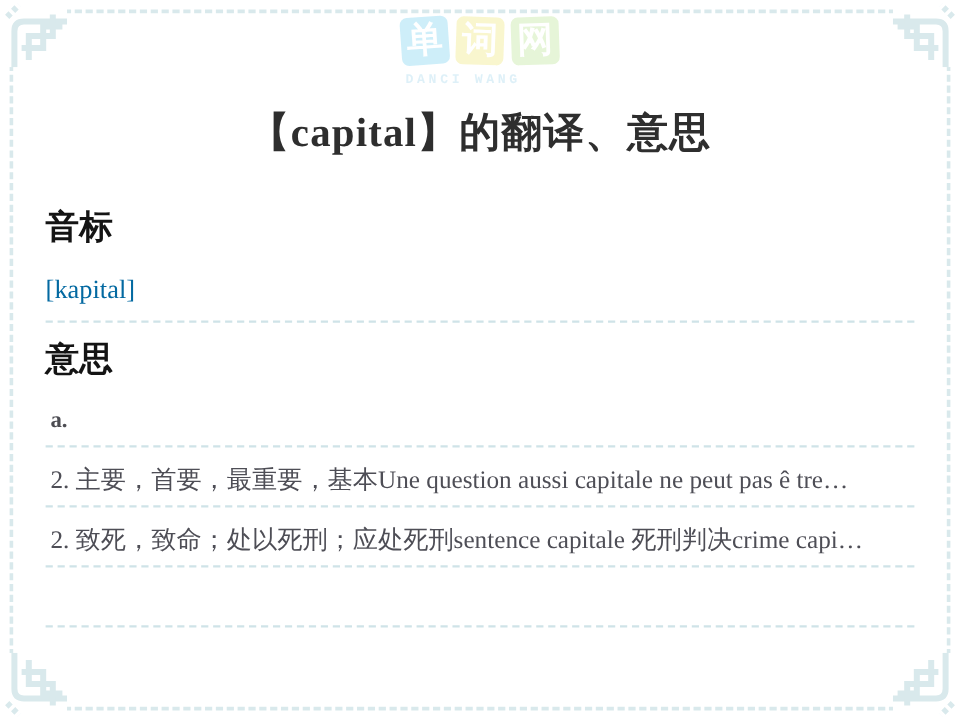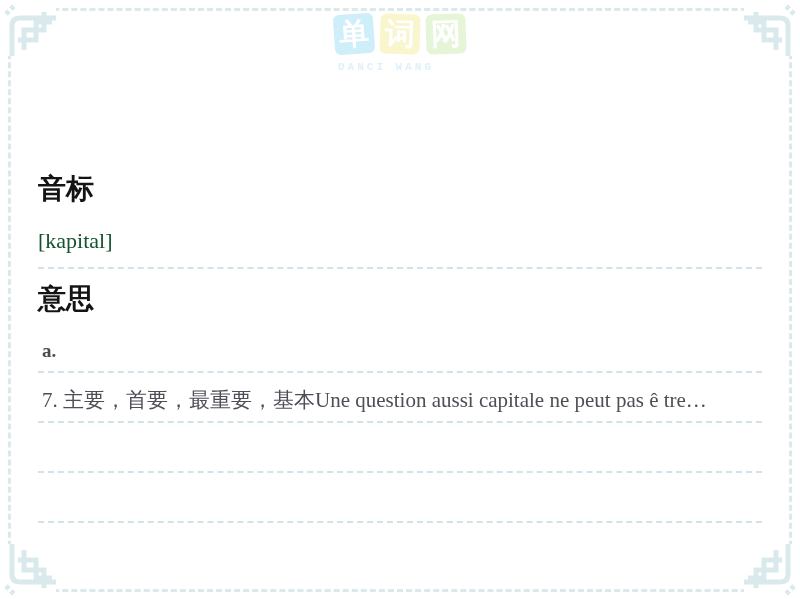--- a/index.html
+++ b/index.html
@@ -55,21 +55,21 @@
 
   .heading{
     position:absolute;left:38px;margin:0;
     font-size:28px;font-weight:bold;color:#141414;
   }
   .h-phonetic{top:170px;}
   .h-meaning{top:280px;}
 
   .phonetic-value{
     position:absolute;left:38px;top:228px;
-    font-size:22px;color:#14532d;
+    font-size:22px;color:#0369a1;
   }
   .pos{
     position:absolute;left:42px;top:340px;
     font-size:19px;font-weight:600;color:#4c4c52;
   }
   .item{
     position:absolute;left:42px;right:30px;
     font-size:21px;color:#4e4e56;
     white-space:nowrap;overflow:hidden;
   }
@@ -133,36 +133,38 @@
 
   <div class="watermark">
     <div class="wm-blocks">
       <span class="wm-block b1" style="background-color: rgb(190, 233, 248);">单</span>
       <span class="wm-block b2" style="background-color: rgb(248, 243, 190);">词</span>
       <span class="wm-block b3" style="background-color: rgb(222, 242, 203);">网</span>
     </div>
     <div class="wm-caption">DANCI WANG</div>
   </div>
 
+  <h1 class="title">【capital】的翻译、意思</h1>
 
   <h2 class="heading h-phonetic">音标</h2>
 
   <div class="phonetic-value">[kapital]</div>
 
   <hr class="sep s1">
 
   <h2 class="heading h-meaning">意思</h2>
 
   <div class="pos">a.</div>
 
   <hr class="sep s2">
 
-  <div class="item i1">7. 主要，首要，最重要，基本Une question aussi capitale ne peut pas ê tre…</div>
+  <div class="item i1">2. 主要，首要，最重要，基本Une question aussi capitale ne peut pas ê tre…</div>
 
   <hr class="sep s3">
 
+  <div class="item i2">2. 致死，致命；处以死刑；应处死刑sentence capitale 死刑判决crime capi…</div>
 
   <hr class="sep s4">
 
 
   <hr class="sep s5">
 
 </div>
 
 </body></html>

